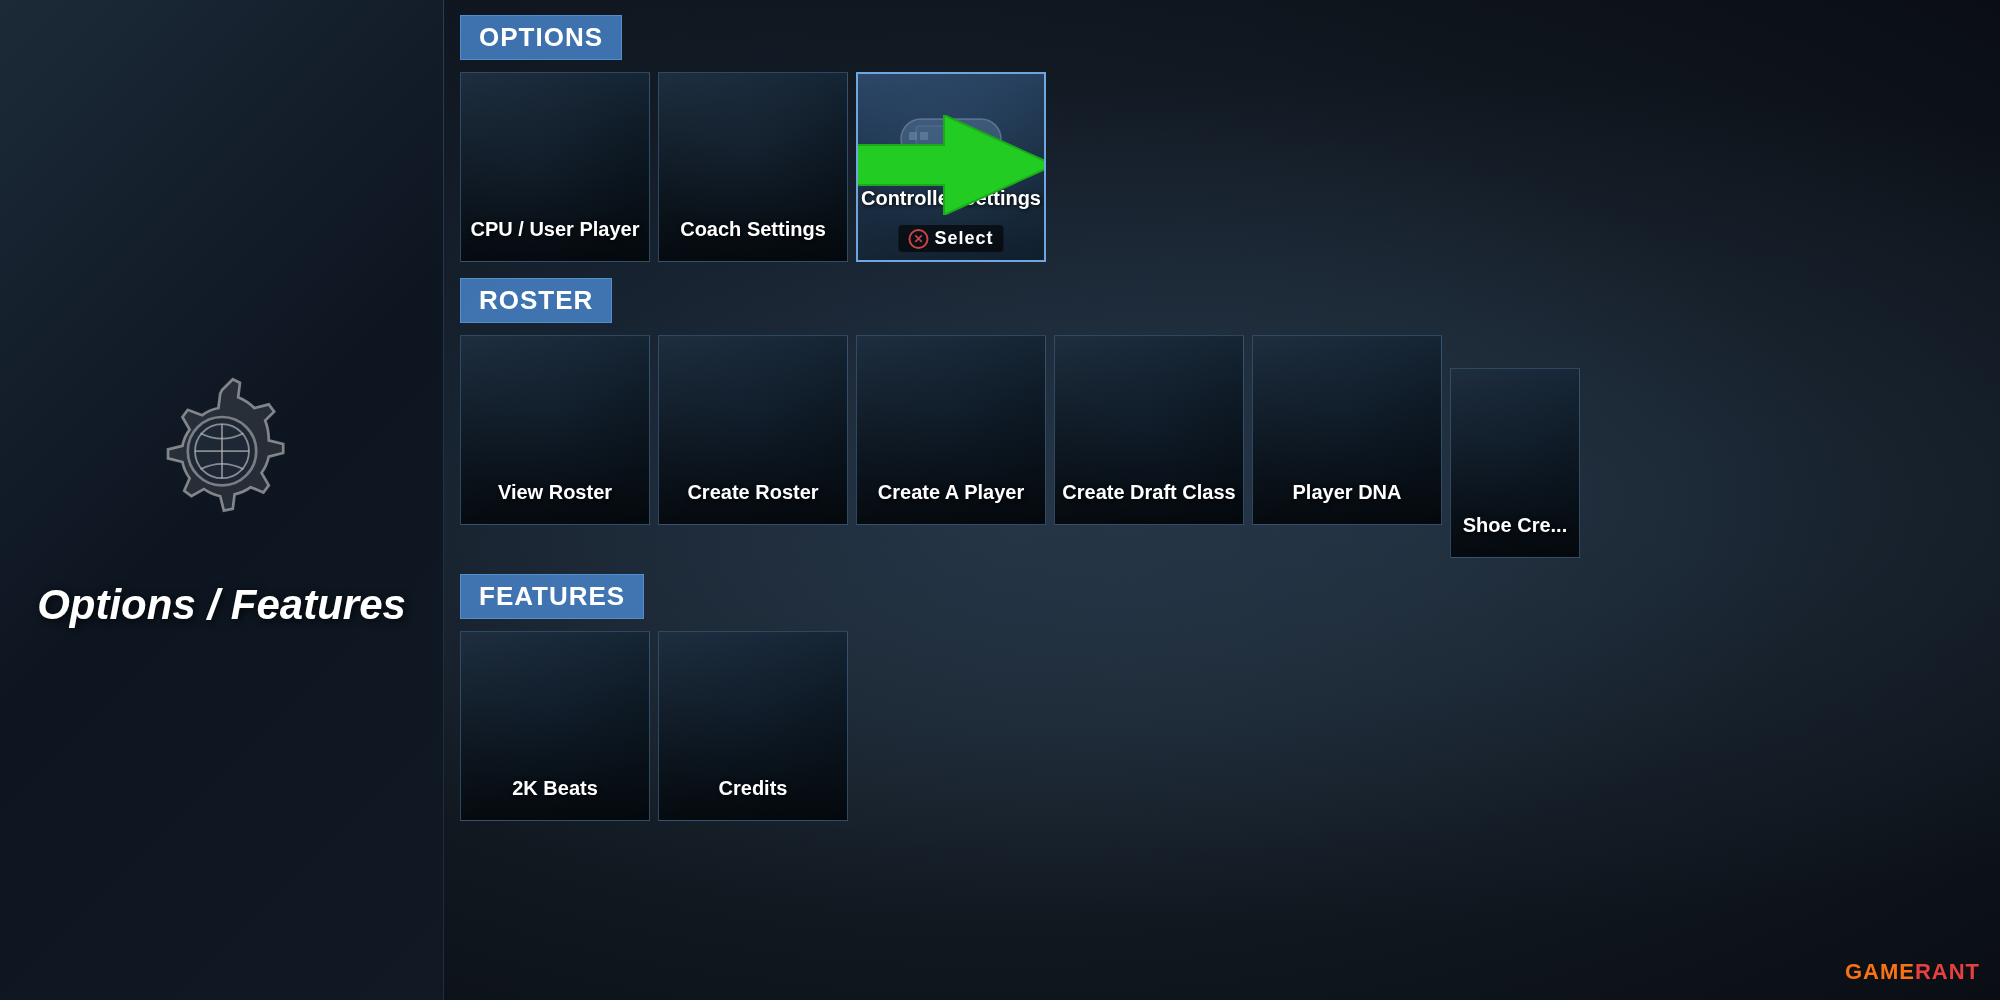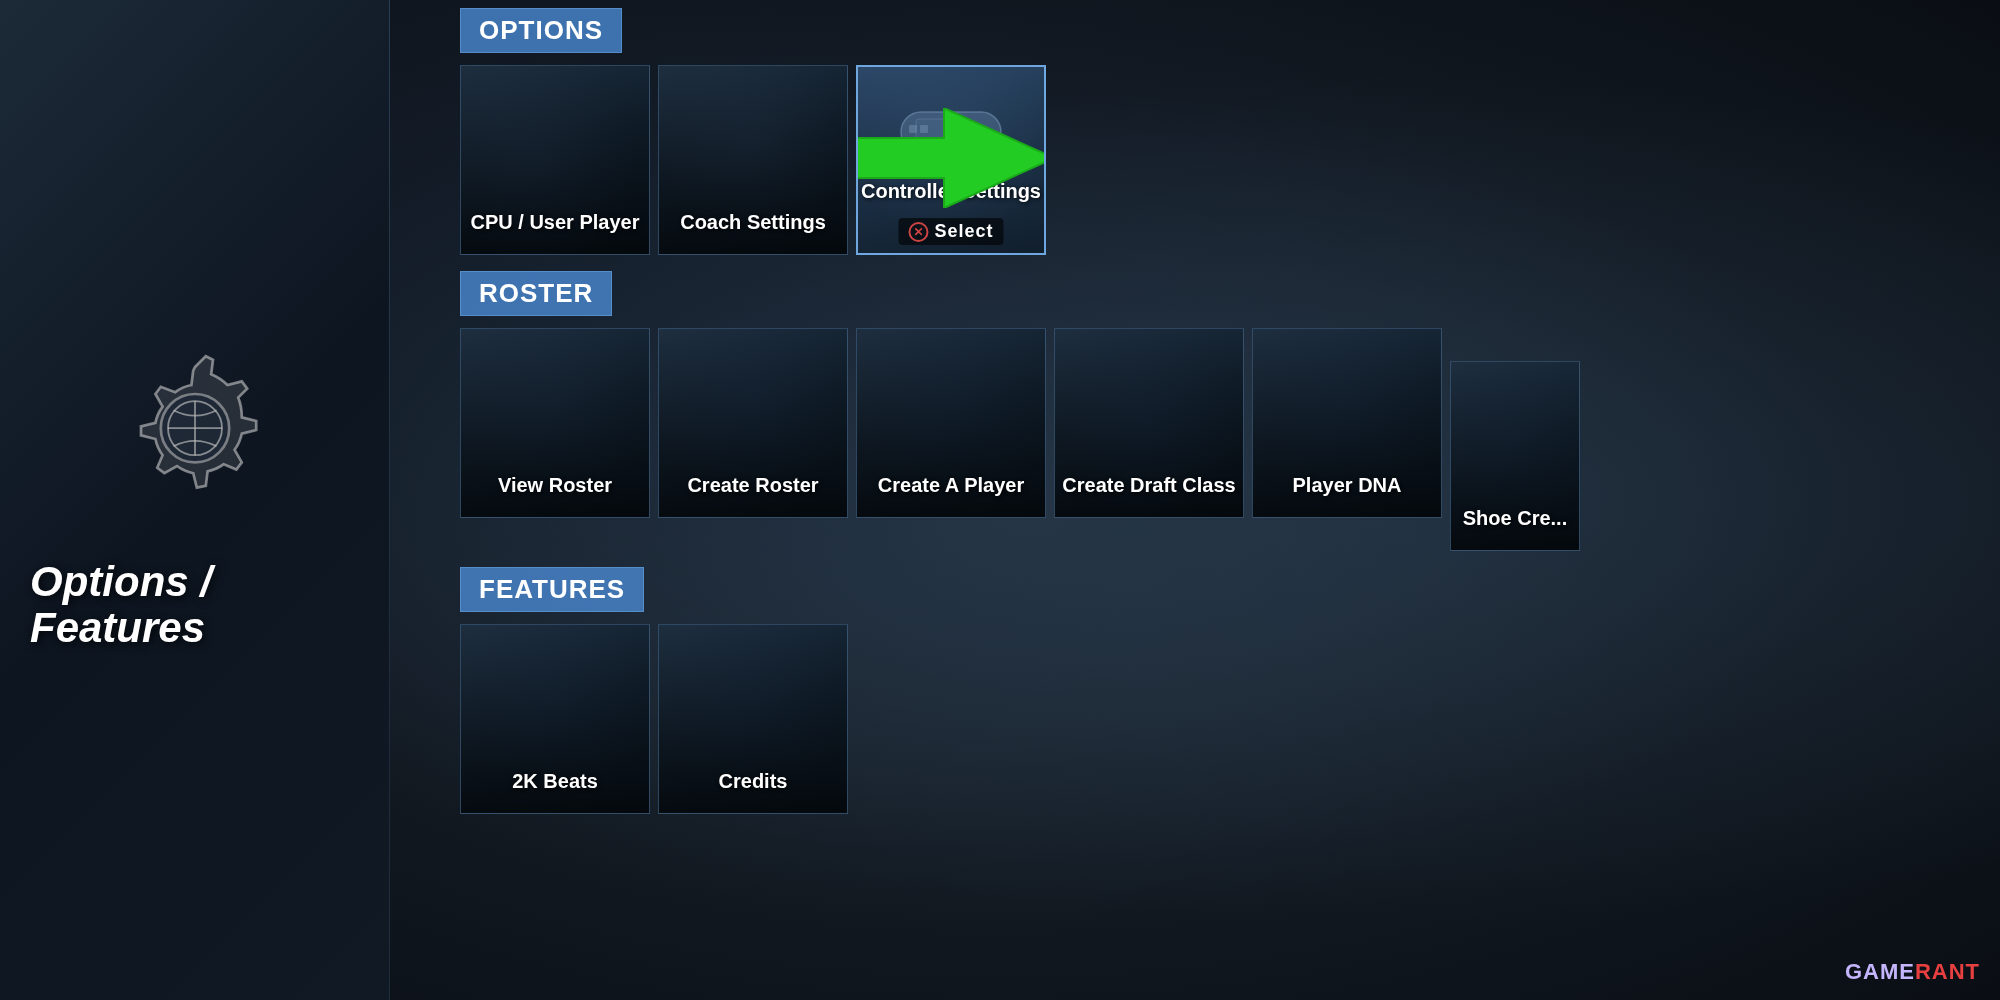--- a/index.html
+++ b/index.html
@@ -29,21 +29,21 @@
         radial-gradient(ellipse at 70% 50%, rgba(40,60,80,0.5) 0%, transparent 60%),
         radial-gradient(ellipse at 30% 30%, rgba(20,30,45,0.7) 0%, transparent 50%);
       z-index: 1;
     }
 
     
     .left-panel {
       position: absolute;
       left: 0;
       top: 0;
-      width: 390px;
+      width: 444px;
       height: 1000px;
       background: linear-gradient(135deg, #1c2a38 0%, #0d1520 50%, #111a24 100%);
       z-index: 10;
       display: flex;
       flex-direction: column;
       align-items: center;
       justify-content: center;
       border-right: 1px solid rgba(100,140,180,0.2);
     }
 
@@ -66,21 +66,21 @@
     }
 
     
     .main-content {
       position: absolute;
       left: 420px;
       top: 0;
       right: 0;
       height: 868px;
       z-index: 10;
-      padding: 8px 20px 20px 40px;
+      padding: 15px 20px 20px 40px;
       overflow: hidden;
     }
 
     
     .section-header {
       display: inline-block;
       background: rgba(70, 130, 200, 0.85);
       color: #ffffff;
       font-size: 26px;
       font-weight: 900;
@@ -233,21 +233,21 @@
     }
 
     .watermark-text {
       color: rgba(255,255,255,0.85);
       font-size: 22px;
       font-weight: 900;
       letter-spacing: 1px;
     }
 
     .watermark-text span.game {
-      color: #c4b5fd;
+      color: #f97316;
     }
     .watermark-text span.rant {
       color: #e84040;
     }
 
     
     .controller-icon {
       position: absolute;
       top: 30px;
       left: 50%;

